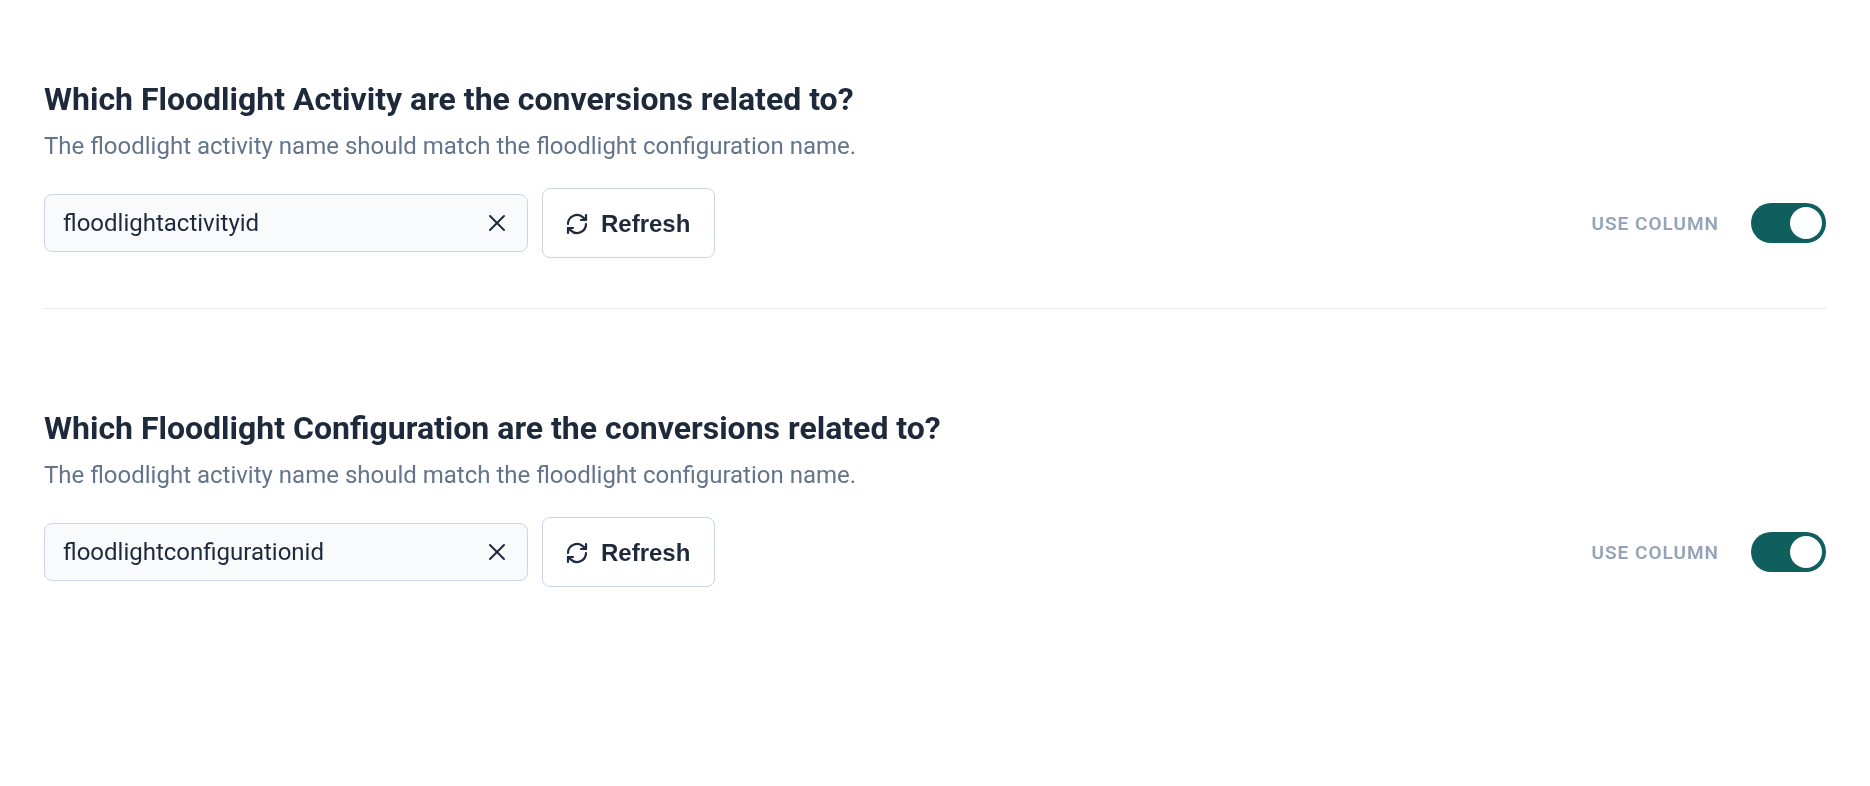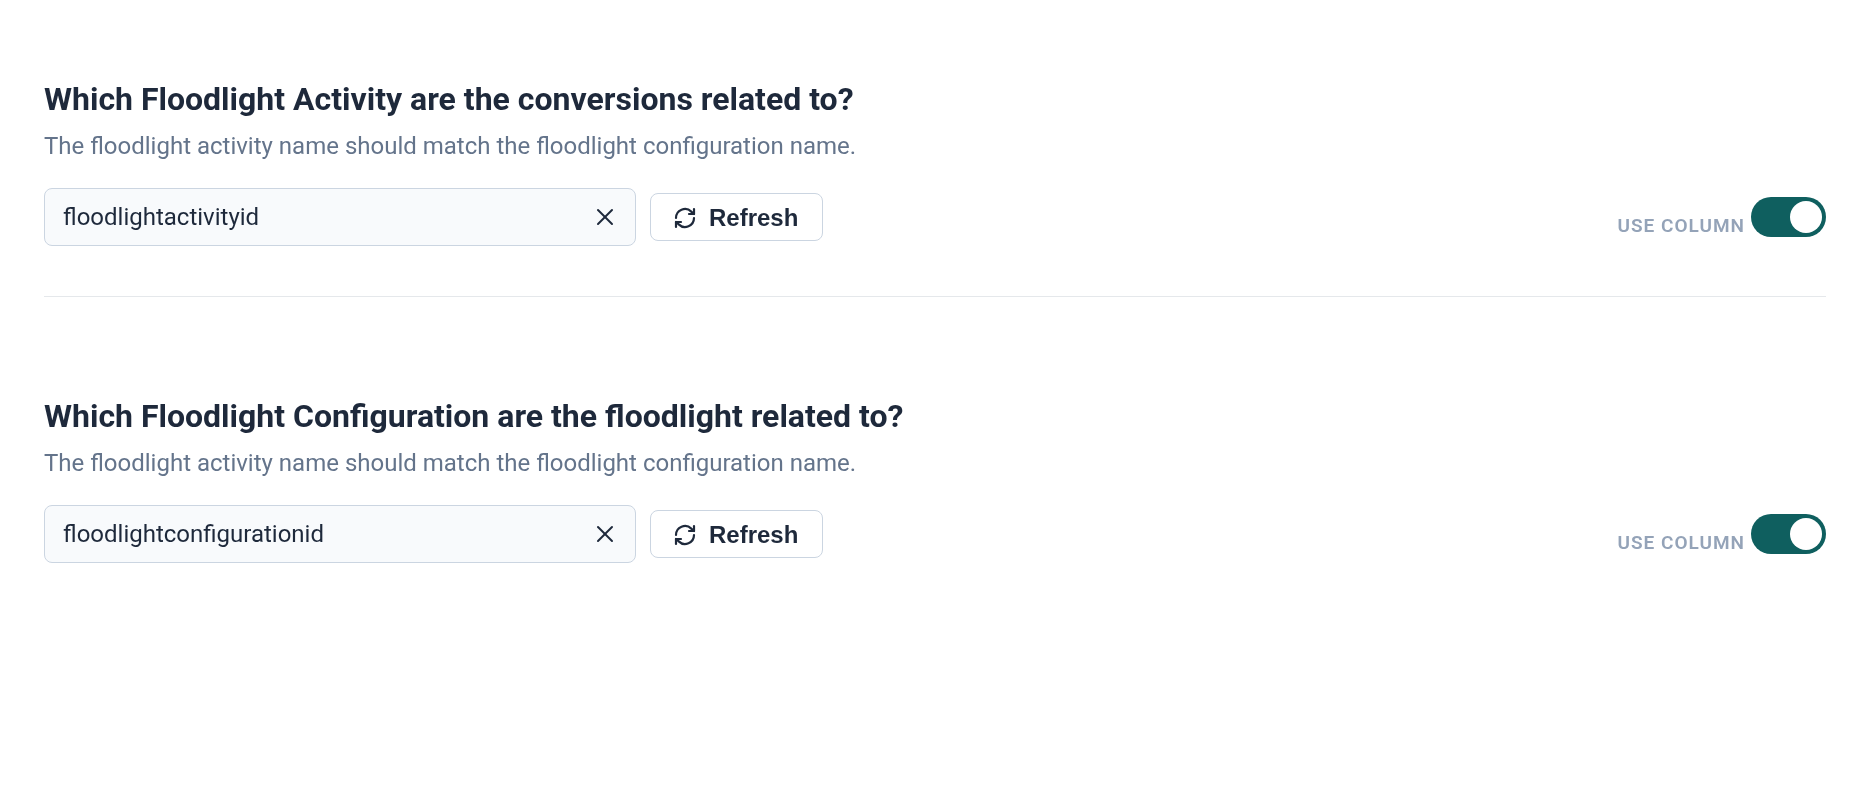--- a/index.html
+++ b/index.html
@@ -31,21 +31,21 @@
       margin-bottom: 28px;
       margin-top: 12px;
     }
     .row {
       display: flex;
       align-items: center;
       gap: 14px;
     }
     .select {
       position: relative;
-      width: 592px;
+      width: 484px;
       height: 58px;
       border: 1px solid #cbd5e1;
       border-radius: 8px;
       background: #f8fafc;
       display: flex;
       align-items: center;
       padding: 0 18px;
       cursor: pointer;
     }
     .select-value {
@@ -58,39 +58,39 @@
       height: 24px;
       display: flex;
       align-items: center;
       justify-content: center;
       cursor: pointer;
       color: #1e293b;
       background: none;
       border: none;
     }
     .refresh-btn {
-      height: 48px;
+      height: 70px;
       border: 1px solid #cbd5e1;
       border-radius: 8px;
       background: #ffffff;
       display: flex;
       align-items: center;
       gap: 12px;
       padding: 1px 24px 0 22px;
       cursor: pointer;
       font-size: 24px;
       font-weight: 600;
       color: #1e293b;
     }
     .refresh-btn svg { flex-shrink: 0; }
     .spacer { flex: 1; }
     .toggle-group {
       display: flex;
-      align-items: flex-end;
-      gap: 6px;
+      align-items: center;
+      gap: 32px;
     }
     .toggle-label {
       font-size: 19px;
       font-weight: 600;
       letter-spacing: 1px;
       color: #94a3b8;
     }
     .toggle {
       position: relative;
       width: 75px;
@@ -142,21 +142,21 @@
       <button class="toggle">
         <span class="toggle-knob"></span>
       </button>
     </div>
   </div>
 </div>
 
 <div class="divider"></div>
 
 <div class="section">
-  <h2 class="heading">Which Floodlight Configuration are the floodlight related to?</h2>
+  <h2 class="heading">Which Floodlight Configuration are the conversions related to?</h2>
   <p class="subtext">The floodlight activity name should match the floodlight configuration name.</p>
   <div class="row">
     <div class="select">
       <span class="select-value">floodlightconfigurationid</span>
       <button class="clear-btn">
         <svg width="18" height="18" viewBox="0 0 18 18" fill="none" stroke="currentColor" stroke-width="2" stroke-linecap="round">
           <line x1="2" y1="2" x2="16" y2="16"></line>
           <line x1="16" y1="2" x2="2" y2="16"></line>
         </svg>
       </button>

